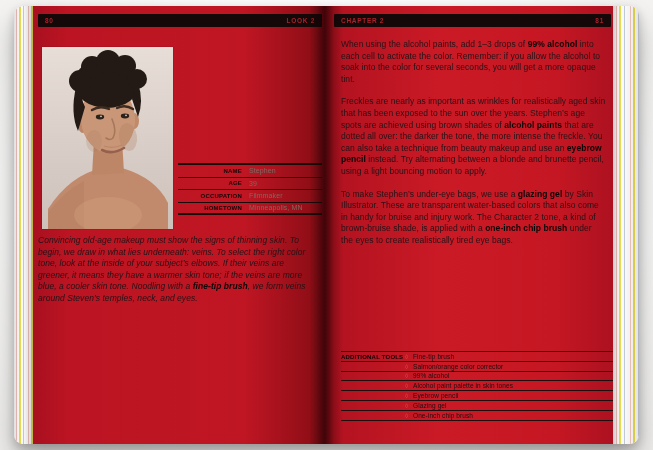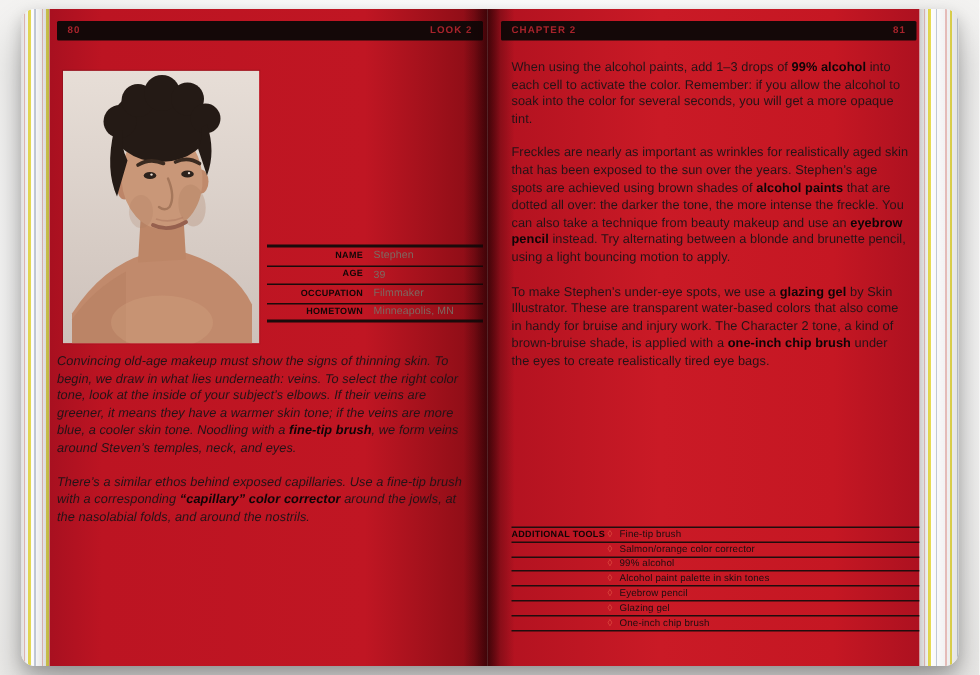--- a/index.html
+++ b/index.html
@@ -157,34 +157,33 @@
           </div>
           <div class="info-row">
             <span class="info-label">HOMETOWN</span>
             <span class="info-value">Minneapolis, MN</span>
           </div>
         </div>
     </div>
 
     <div class="body-text">
       <p><span>Convincing old-age makeup must show the signs of thinning skin. To begin, we draw in what lies underneath: veins. To select the right color tone, look at the inside of your subject’s elbows. If their veins are greener, it means they have a warmer skin tone; if the veins are more blue, a cooler skin tone. Noodling with a </span><b>fine-tip brush</b><span>, we form veins around Steven’s temples, neck, and eyes.</span></p>
-      <p><span>There’s a similar ethos behind exposed capillaries. Use a fine-tip brush with a corresponding </span><b>“capillary” color corrector</b><span> around the jowls, at the nasolabial folds, and around the nostrils.</span></p>
     </div>
   </div>
 
   <div class="page page-right">
     <div class="header-bar">
       <span>CHAPTER 2</span>
       <span>81</span>
     </div>
 
     <div class="body-text">
       <p><span>When using the alcohol paints, add 1–3 drops of </span><b>99% alcohol</b><span> into each cell to activate the color. Remember: if you allow the alcohol to soak into the color for several seconds, you will get a more opaque tint.</span></p>
       <p><span>Freckles are nearly as important as wrinkles for realistically aged skin that has been exposed to the sun over the years. Stephen’s age spots are achieved using brown shades of </span><b>alcohol paints</b><span> that are dotted all over: the darker the tone, the more intense the freckle. You can also take a technique from beauty makeup and use an </span><b>eyebrow pencil</b><span> instead. Try alternating between a blonde and brunette pencil, using a light bouncing motion to apply.</span></p>
-      <p><span>To make Stephen’s under-eye spots, we use a </span><b>glazing gel</b><span> by Skin Illustrator. These are transparent water-based colors that also come in handy for bruise and injury work. The Character 2 tone, a kind of brown-bruise shade, is applied with a </span><b>one-inch chip brush</b><span> under the eyes to create realistically tired eye bags.</span></p>
+      <p><span>To make Stephen’s under-eye bags, we use a </span><b>glazing gel</b><span> by Skin Illustrator. These are transparent water-based colors that also come in handy for bruise and injury work. The Character 2 tone, a kind of brown-bruise shade, is applied with a </span><b>one-inch chip brush</b><span> under the eyes to create realistically tired eye bags.</span></p>
     </div>
 
     <div class="tools-table">
       <span class="tools-label">ADDITIONAL TOOLS</span>
       <div>
           <div class="tool-row">
             <span class="tool-marker">◊</span>
             <span class="tool-text">Fine-tip brush</span>
           </div>
           <div class="tool-row">

